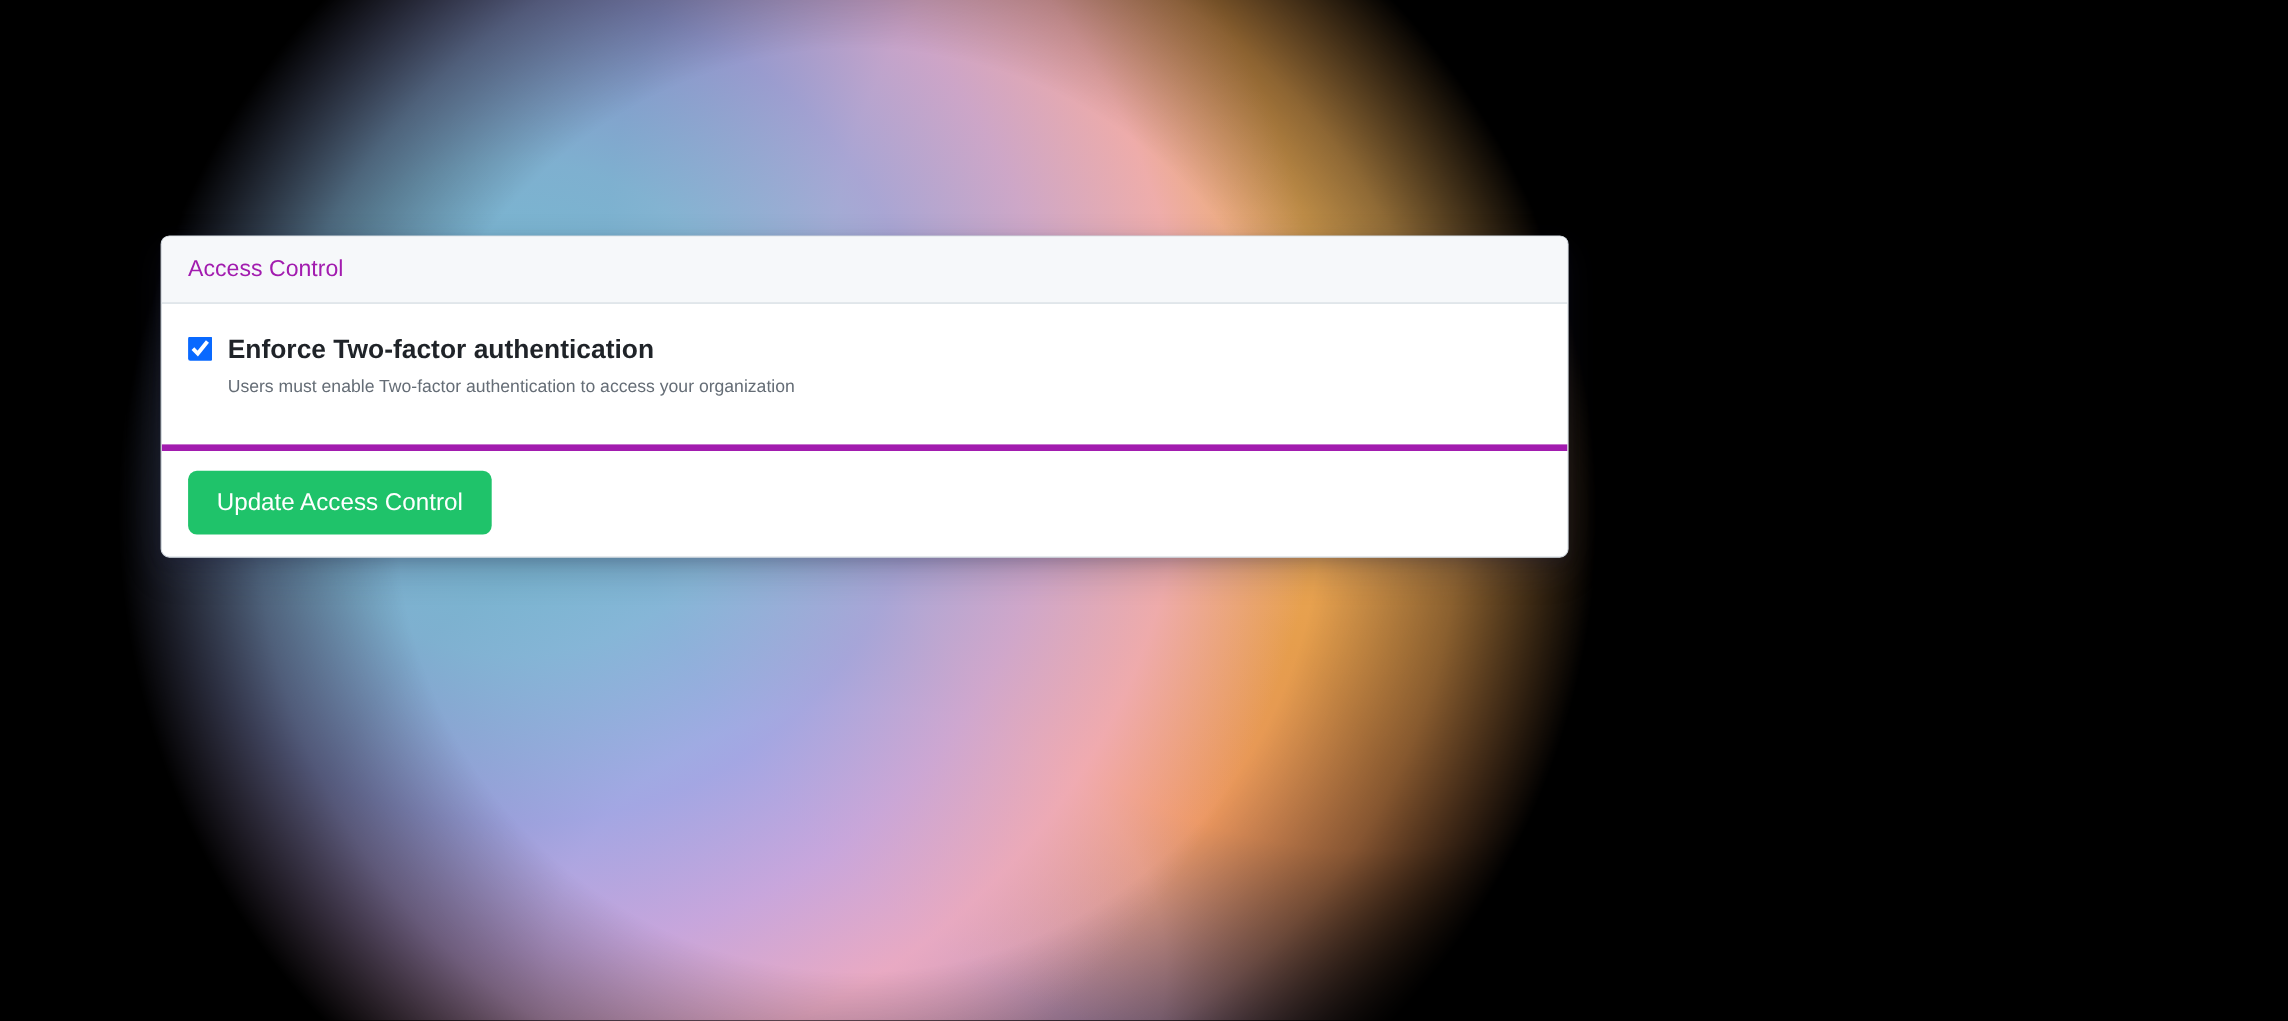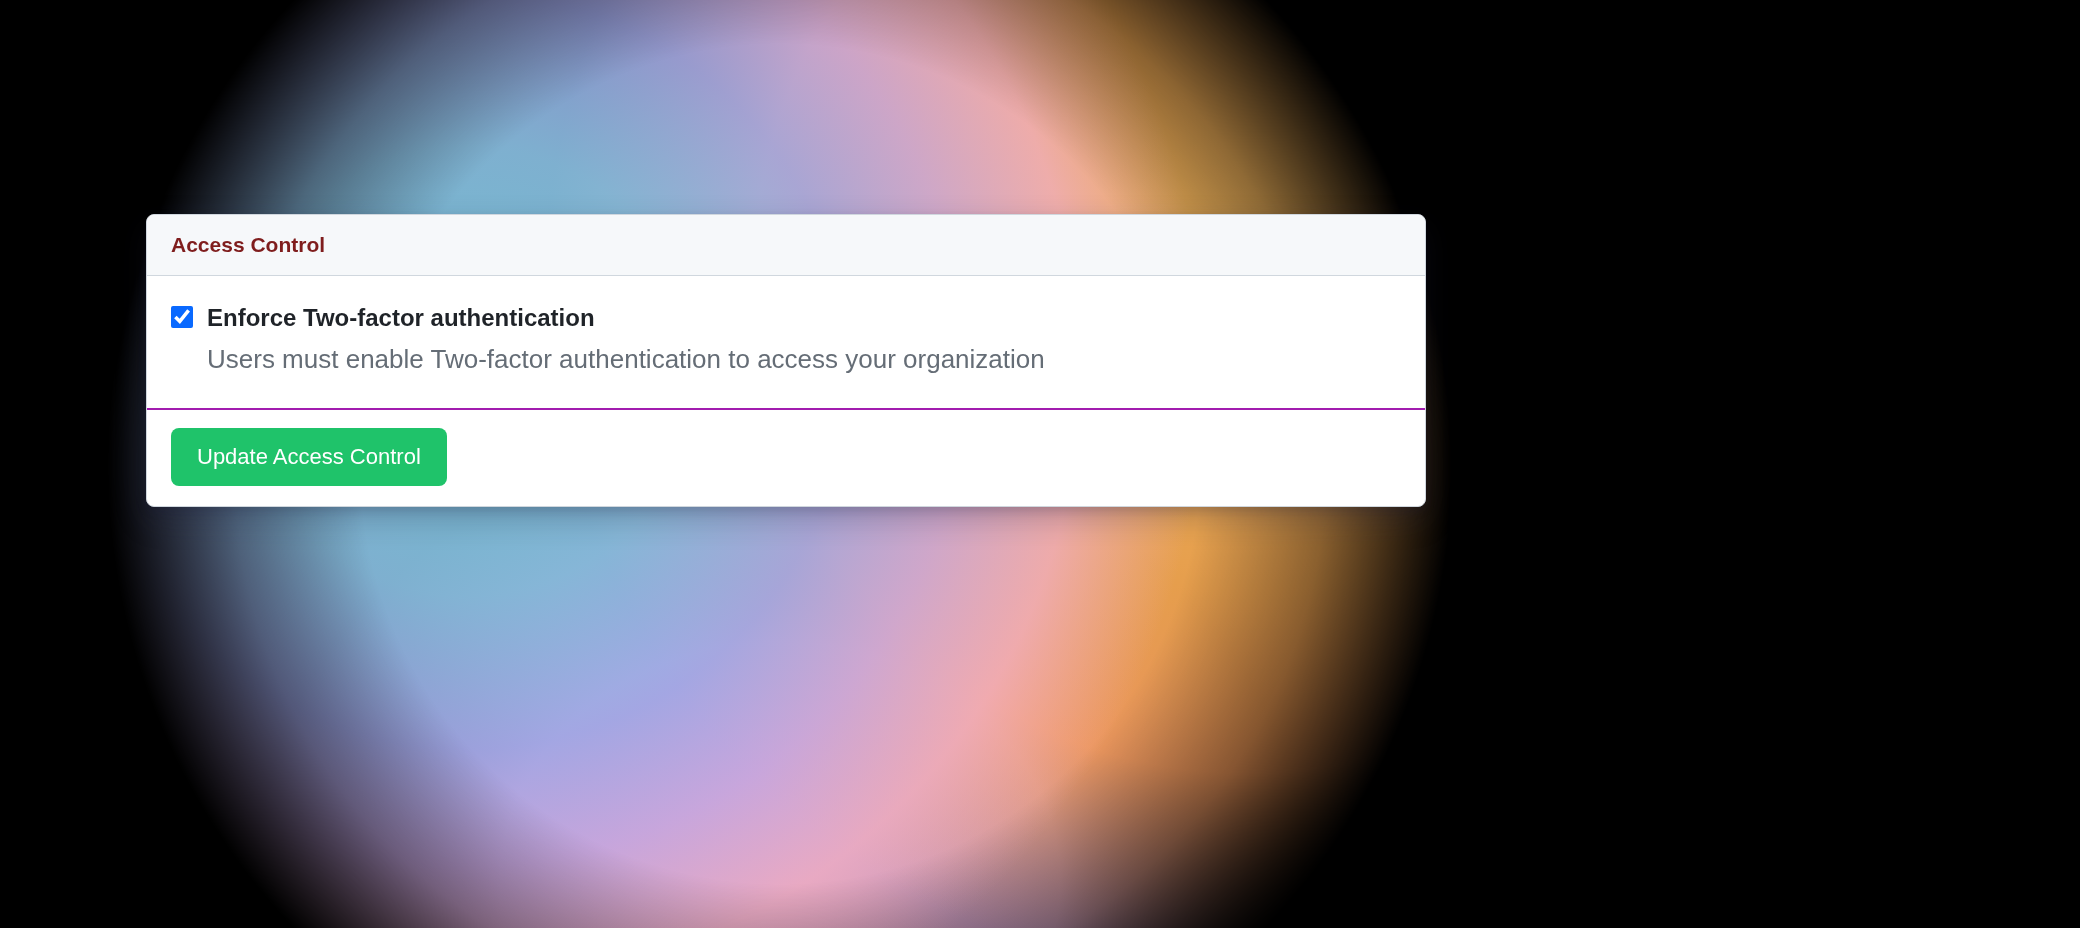--- a/index.html
+++ b/index.html
@@ -60,27 +60,27 @@
     }
 
     .card-header {
       background: #f6f8fa;
       border-bottom: 1px solid #d0d7de;
       padding: 18px 24px;
     }
 
     .card-header-title {
       font-size: 21px;
-      font-weight: 700;
-      color: #7f1d1d;
+      font-weight: 400;
+      color: #a21caf;
     }
 
     .card-body {
-      padding: 26px 24px 30px 24px;
-      border-bottom: 2px solid #a21caf;
+      padding: 26px 24px 40px 24px;
+      border-bottom: 6px solid #a21caf;
     }
 
     .checkbox-row {
       display: flex;
       align-items: flex-start;
       gap: 14px;
     }
 
     .checkbox {
       width: 22px;
@@ -99,21 +99,21 @@
 
     .checkbox-label {
       font-size: 24px;
       font-weight: 600;
       color: #1f2328;
       line-height: 1.3;
       cursor: pointer;
     }
 
     .checkbox-description {
-      font-size: 26px;
+      font-size: 16px;
       font-weight: 400;
       color: #656d76;
       line-height: 1.4;
     }
 
     .card-footer {
       padding: 18px 24px 20px 24px;
     }
 
     .btn-primary {

